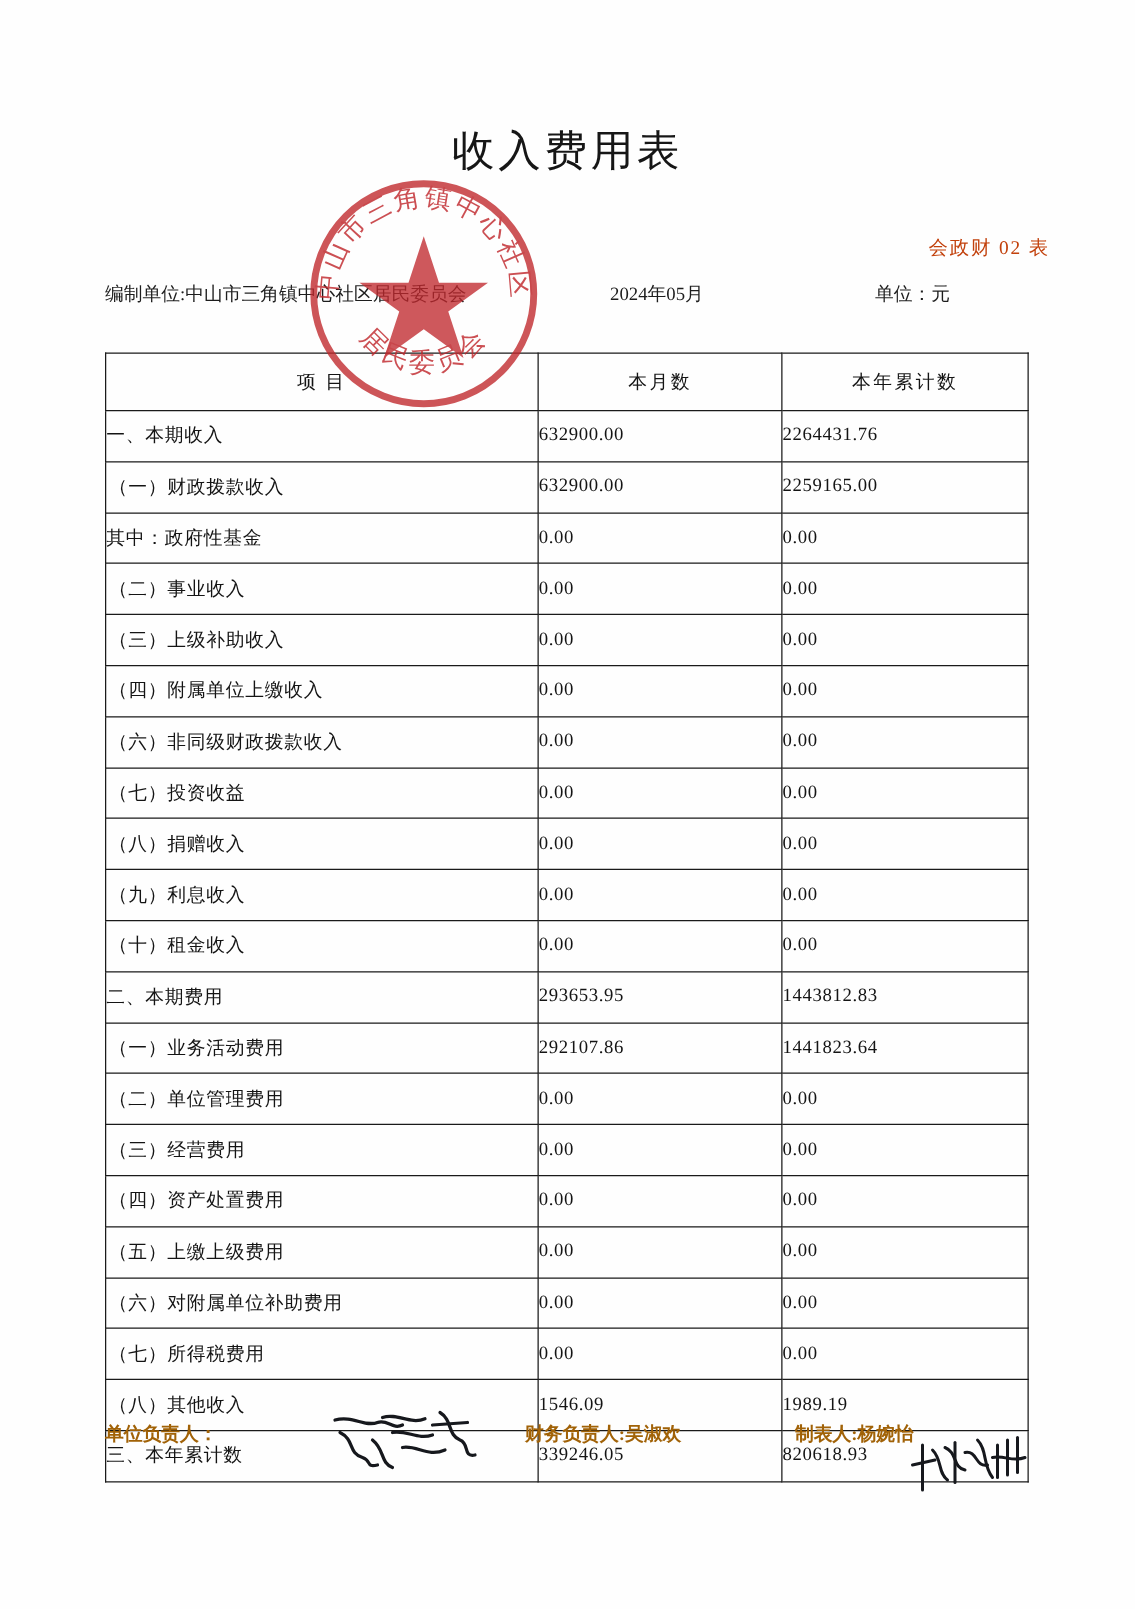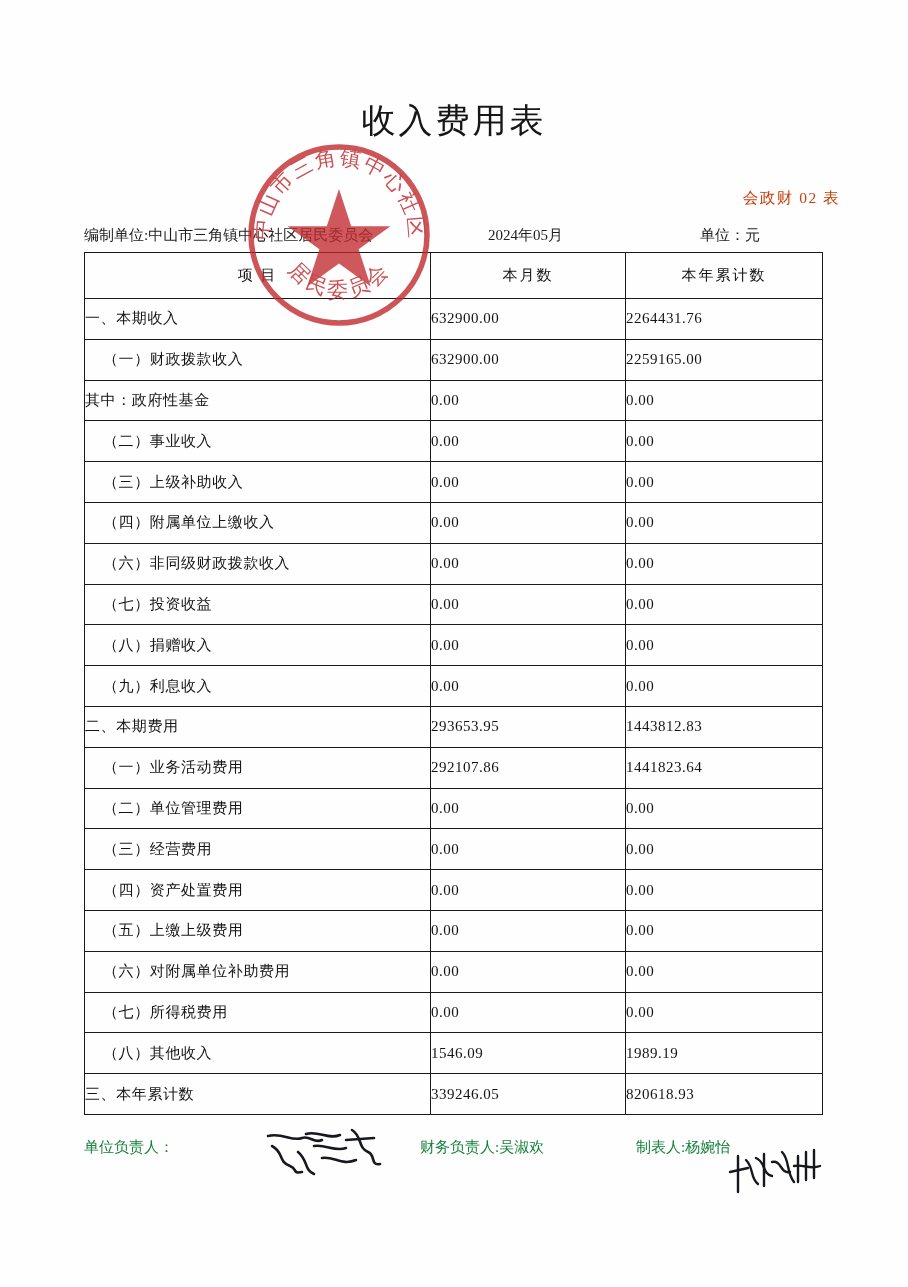--- a/index.html
+++ b/index.html
@@ -53,21 +53,21 @@
     color: #1d1d1d;
   }
   .meta-unit  { position: absolute; left: 0px;   top: 0; white-space: nowrap; }
   .meta-period{ position: absolute; left: 404px; top: 0; white-space: nowrap; text-align: center; }
   .meta-money { position: absolute; left: 616px; top: 0; white-space: nowrap; }
 
   
   .tbl-wrap {
     position: absolute;
     left: 84px;
-    top: 252px;
+    top: 282px;
     width: 738px;
   }
   table.fin {
     border-collapse: collapse;
     width: 738px;
     table-layout: fixed;
   }
   table.fin col.c-item { width: 346px; }
   table.fin col.c-m    { width: 195px; }
   table.fin col.c-y    { width: 197px; }
@@ -82,31 +82,32 @@
     vertical-align: middle;
     overflow: hidden;
   }
   table.fin thead th {
     text-align: center;
     height: 45px;
     letter-spacing: 2px;
   }
   td.item   { text-align: left;  padding-left: 6px; letter-spacing: 0.6px; }
   td.num    { text-align: left;  padding-left: 8px; font-family: "Liberation Serif", "DejaVu Serif", serif; letter-spacing: 0.5px; }
-  td.item.indent { padding-left: 18px; }
+  td.item.indent { padding-left: 2px; }
 
   
   .sign-row {
     position: absolute;
     top: 1138px;
     left: 84px;
     width: 760px;
     height: 26px;
     font-size: 15px;
-    color: #15803d;
+    color: #a16207;
+    font-weight: bold;
   }
   .sign-a { position: absolute; left: 0px;   top: 0; white-space: nowrap; }
   .sign-b { position: absolute; left: 336px; top: 0; white-space: nowrap; }
   .sign-c { position: absolute; left: 552px; top: 0; white-space: nowrap; }
 
   
   .hw { position: absolute; pointer-events: none; }
   .hw-leader { left: 178px; top: -16px; }
   .hw-maker  { left: 640px; top: 4px; }
 
@@ -192,20 +193,25 @@
             <td class="num">0.00</td>
             <td class="num">0.00</td>
           </tr>
           <tr>
             <td class="item indent">（八）捐赠收入</td>
             <td class="num">0.00</td>
             <td class="num">0.00</td>
           </tr>
           <tr>
             <td class="item indent">（九）利息收入</td>
+            <td class="num">0.00</td>
+            <td class="num">0.00</td>
+          </tr>
+          <tr>
+            <td class="item indent">（十）租金收入</td>
             <td class="num">0.00</td>
             <td class="num">0.00</td>
           </tr>
           <tr>
             <td class="item">二、本期费用</td>
             <td class="num">293653.95</td>
             <td class="num">1443812.83</td>
           </tr>
           <tr>
             <td class="item indent">（一）业务活动费用</td>

